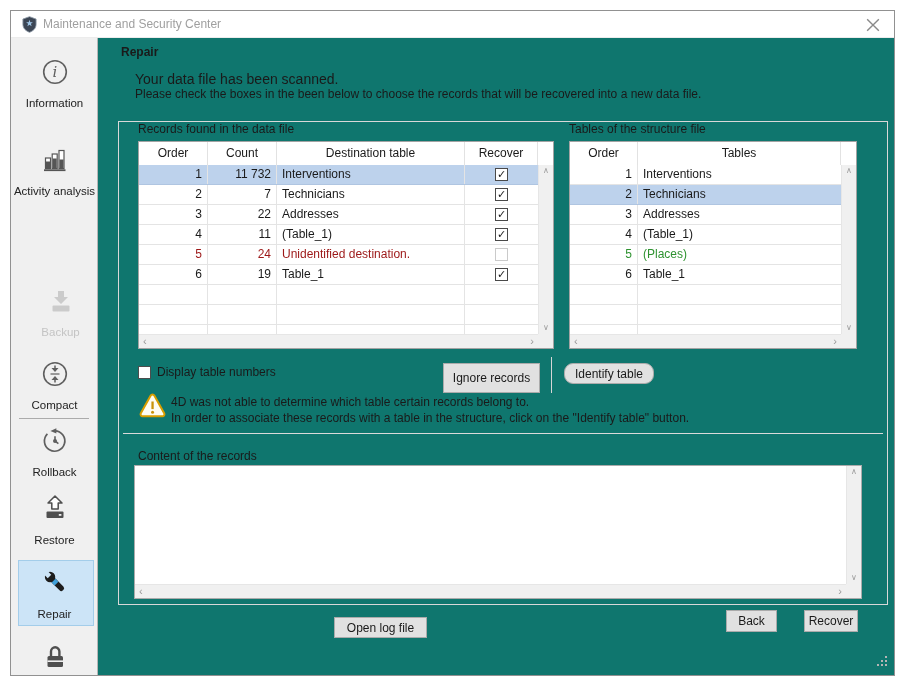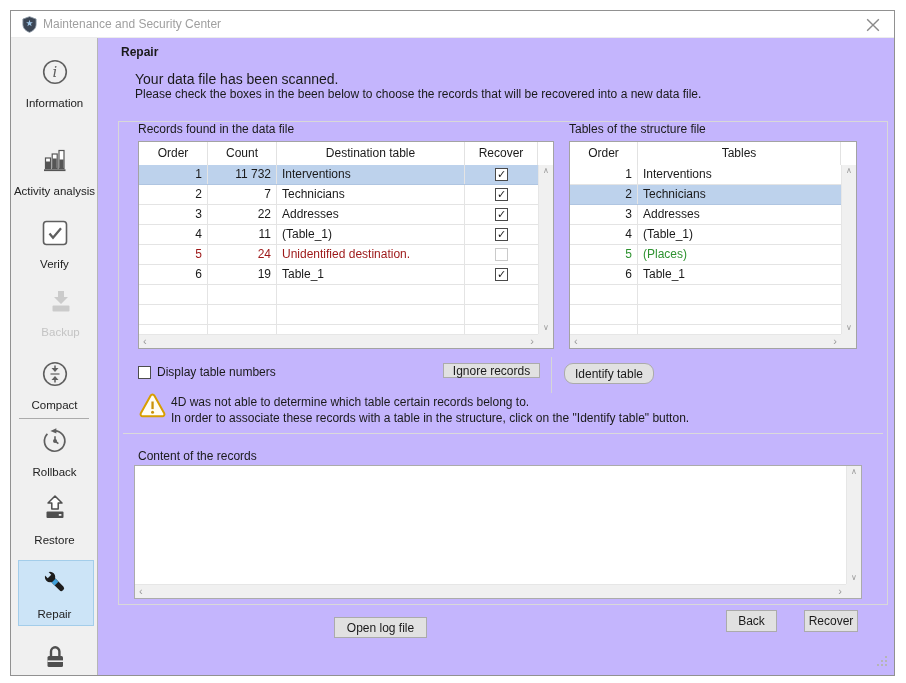--- a/index.html
+++ b/index.html
@@ -1,19 +1,19 @@
 <!DOCTYPE html>
 <html><head>
 <meta charset="utf-8">
 <style>
   html,body{margin:0;padding:0;width:906px;height:683px;background:#ffffff;
     font-family:"Liberation Sans",sans-serif;color:#1a1a1a;}
   *{box-sizing:border-box;}
   .window{position:absolute;left:10px;top:10px;width:885px;height:666px;
-    border:1px solid #919191;background:#c4b5fd;overflow:hidden;}
+    border:1px solid #919191;background:#0f766e;overflow:hidden;}
   
   .titlebar{position:absolute;left:0;top:0;width:100%;height:27px;background:#fff;
     border-bottom:1px solid #ececec;}
   .title-text{position:absolute;left:32px;top:0;line-height:27px;font-size:12px;color:#9f9f9f;}
   .shield{position:absolute;left:11px;top:5px;}
   .closebtn{position:absolute;right:14px;top:7px;width:14px;height:14px;cursor:default;}
   
   .sidebar{position:absolute;left:0;top:27px;width:87px;bottom:0;background:#f0f0f0;
     border-right:1px solid #b6b6b6;}
   .sb-item{position:absolute;left:0;width:87px;text-align:center;}
@@ -68,21 +68,21 @@
   .sa-left{left:4px;top:0;font-size:11px;line-height:12px;}
   .sa-left::before{content:"\2039";}
   .sa-right{right:4px;top:0;font-size:11px;line-height:12px;}
   .sa-right::before{content:"\203A";}
   
   .chkrow-box{position:absolute;left:127px;top:355px;width:13px;height:13px;
     border:1px solid #4d4d4d;background:#fff;}
   .chkrow-label{position:absolute;left:146px;top:354px;font-size:12px;}
   .btn{position:absolute;background:#e1e1e1;border:1px solid #ababab;font-size:12px;
     display:flex;align-items:center;justify-content:center;cursor:default;}
-  .btn-ignore{left:432px;top:352px;width:97px;height:15px;}
+  .btn-ignore{left:432px;top:352px;width:97px;height:30px;}
   .btn-identify{left:553px;top:352px;width:90px;height:21px;border-radius:9px;}
   .mini-divider{position:absolute;left:540px;top:346px;width:1px;height:36px;background:#d6d6d6;}
   .warn-icon{position:absolute;left:127px;top:381px;}
   .warn1{position:absolute;left:160px;top:384px;font-size:12px;}
   .warn2{position:absolute;left:160px;top:400px;font-size:12px;}
   .big-divider{position:absolute;left:112px;top:422px;width:760px;height:1px;background:#dadada;}
   .content-label{position:absolute;left:127px;top:438px;font-size:12px;}
   .content-box{position:absolute;left:123px;top:454px;width:728px;height:134px;
     background:#fff;border:1px solid #ababab;}
   .content-box .vscroll{top:0;}
@@ -129,27 +129,20 @@
         <rect x="5" y="14.5" width="4" height="6.5" fill="#555"></rect>
         <rect x="11.2" y="7" width="5" height="14.5" fill="#fff" stroke="#555" stroke-width="1.2"></rect>
         <rect x="11.7" y="11.5" width="4" height="9.5" fill="#555"></rect>
         <rect x="18" y="3.5" width="5" height="18" fill="#fff" stroke="#555" stroke-width="1.2"></rect>
         <rect x="18.5" y="12.5" width="4" height="8.5" fill="#555"></rect>
         <rect x="3" y="22.3" width="21.5" height="1.8" fill="#555"></rect>
       </svg>
       <span class="sb-label">Activity analysis</span>
     </div>
 
-    <div class="sb-item" style="top:182px;">
-      <svg class="sb-icon" width="26" height="26" viewBox="0 0 26 26">
-        <rect x="1.5" y="1.5" width="23" height="23" rx="3" fill="#fff" stroke="#5f5f5f" stroke-width="1.6"></rect>
-        <path d="M7.5 13.5 l3.5 4.2 l8 -9.5" fill="none" stroke="#5f5f5f" stroke-width="2.3"></path>
-      </svg>
-      <span class="sb-label">Verify</span>
-    </div>
 
     <div class="sb-item disabled" style="top:250px;padding-left:12px;">
       <svg class="sb-icon" width="26" height="26" viewBox="0 0 26 26">
         <polygon points="10,3 16,3 16,9 20,9 13,16 6,9 10,9" fill="#cbcbcb"></polygon>
         <rect x="4.5" y="17.5" width="17" height="6" rx="1" fill="#cbcbcb"></rect>
       </svg>
       <span class="sb-label">Backup</span>
     </div>
 
     <div class="sb-item" style="top:323px;">

